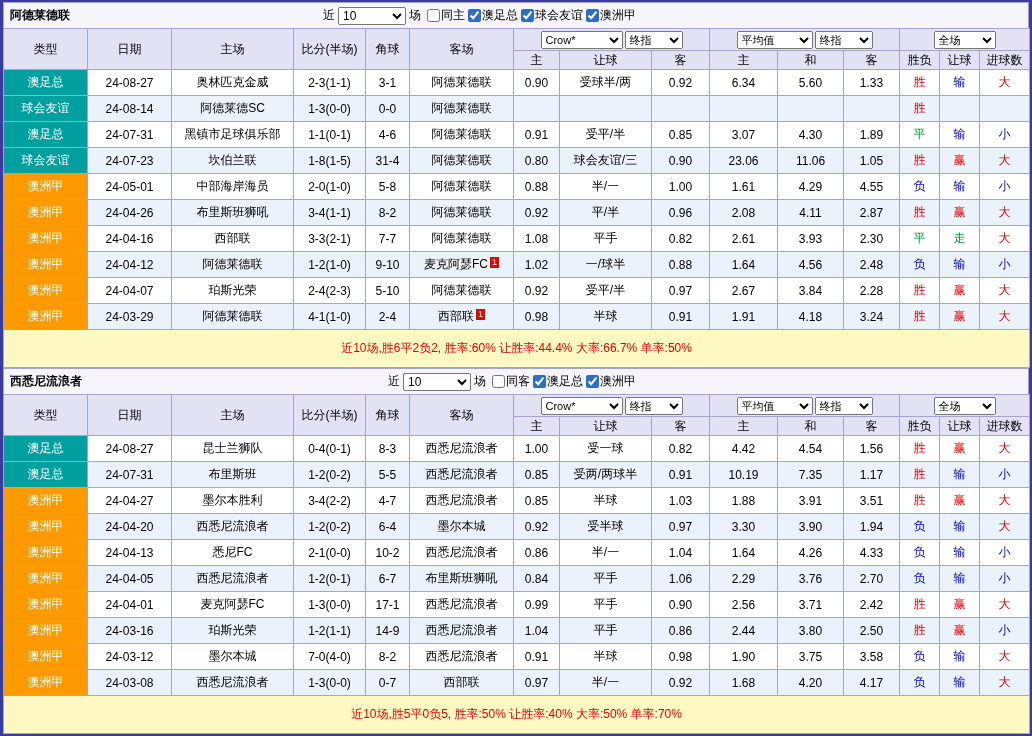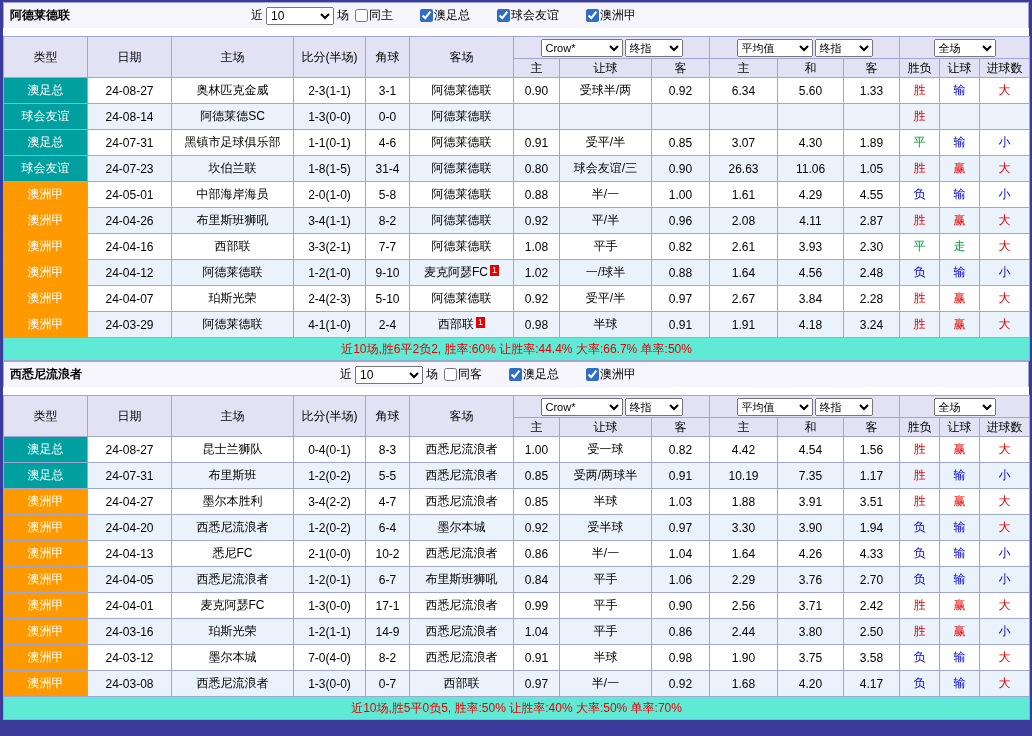--- a/index.html
+++ b/index.html
@@ -17,39 +17,39 @@
   .tb-btn { width:22px; height:20px; border:1px solid #A9CBF0; border-radius:3px; background:#79A9DE; color:#fff; font-size:10px; line-height:1; display:flex; align-items:center; justify-content:center; cursor:pointer; }
   .tb-btn.close { width:26px; background:#5E93D2; font-size:14px; font-weight:bold; }
 
   .content { background:#fff; }
 
   
   .section-head { height:26px; display:flex; align-items:center; background:#F5F5FB; border:1px solid #A0A6D2; border-bottom:none; font-size:12px; }
   .sec-title { font-weight:bold; color:#000; padding-left:6px; font-size:12px; }
   .filter { margin-left:auto; margin-right:392px; display:flex; align-items:center; gap:3px; color:#000; }
   .filter select { height:18px; font-size:12px; width:68px; }
-  .filters { display:inline-flex; align-items:center;gap:24px; }
+  .filters { display:inline-flex; align-items:center; }
   .cb { display:inline-flex; align-items:center; margin-left:3px; cursor:pointer; }
   .cb input { width:13px; height:13px; margin:0 1px 0 0; accent-color:#2E6DC8; }
 
   
-  table.grid { width:1026px; border-collapse:collapse; table-layout:fixed; font-size:12px;margin-top:8px; }
+  table.grid { width:1026px; border-collapse:collapse; table-layout:fixed; font-size:12px; }
   .grid th, .grid td { border:1px solid #A0A6D2; text-align:center; overflow:hidden; white-space:nowrap; color:#000; }
   .grid thead th { background:#E2E2F4; font-weight:normal; }
   .hdr-top th { height:22px; }
   .hdr-sub th { height:19px; }
   .sel-cell select { height:18px; font-size:11px; margin:0 1px; vertical-align:middle; }
   .sel-book { width:82px; } .sel-final { width:58px; } .sel-avg { width:76px; } .sel-full { width:62px; }
   .grid tbody td { height:26px; background:#fff; }
   .grid tbody tr:nth-child(even) td { background:#EAF2FB; }
   .type-cell { color:#fff !important; }
   .score { color:#E60000; }
   .team-self { color:#008000; }
   .card-badge { display:inline-block; background:#E60000; color:#fff; font-size:9px; line-height:11px; padding:0 2px; margin-left:2px; vertical-align:3px; }
-  .summary-row td { height:23px; background:#5eead4; color:#E60000; font-size:12px; }
+  .summary-row td { height:38px; background:#fef9c3; color:#E60000; font-size:12px; }
 </style>
 </head>
 <body>
 
 <div class="page">
 
 
   <div class="content">
 
     <div>
@@ -189,21 +189,21 @@
   <tr>
     <td class="type-cell" style="background: rgb(0, 160, 160);">球会友谊</td>
     <td>24-07-23</td>
     <td>坎伯兰联</td>
     <td class="score">1-8(1-5)</td>
     <td>31-4</td>
     <td class="team-self">阿德莱德联</td>
     <td>0.80</td>
     <td>球会友谊/三</td>
     <td>0.90</td>
-    <td>26.63</td>
+    <td>23.06</td>
     <td>11.06</td>
     <td>1.05</td>
     <td style="color: rgb(230, 0, 0);">胜</td>
     <td style="color: rgb(230, 0, 0);">赢</td>
     <td style="color: rgb(230, 0, 0);">大</td>
   </tr>
 
   <tr>
     <td class="type-cell" style="background: rgb(255, 153, 0);">澳洲甲</td>
     <td>24-05-01</td>

